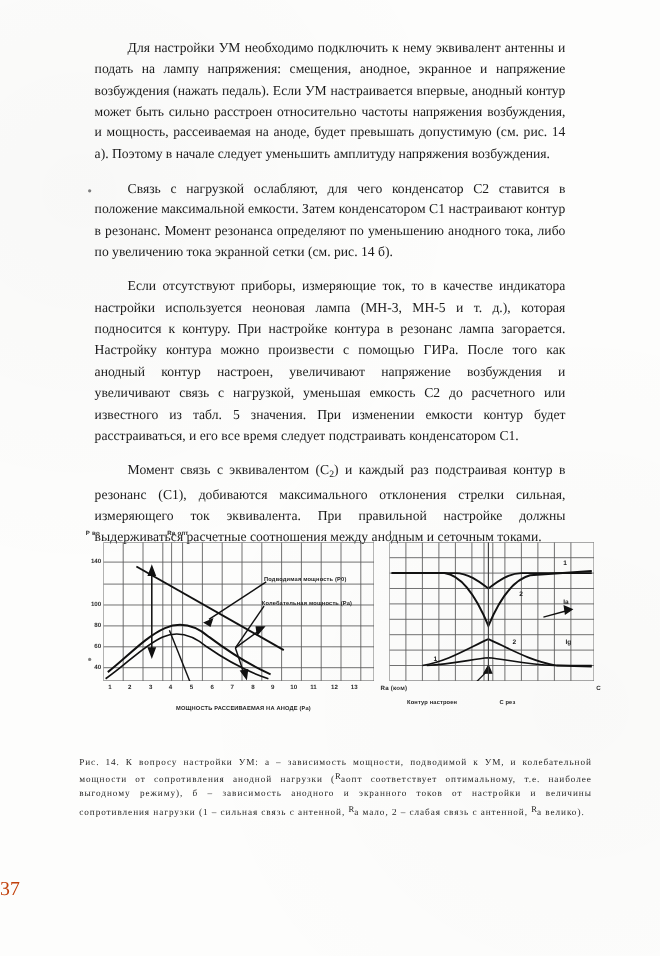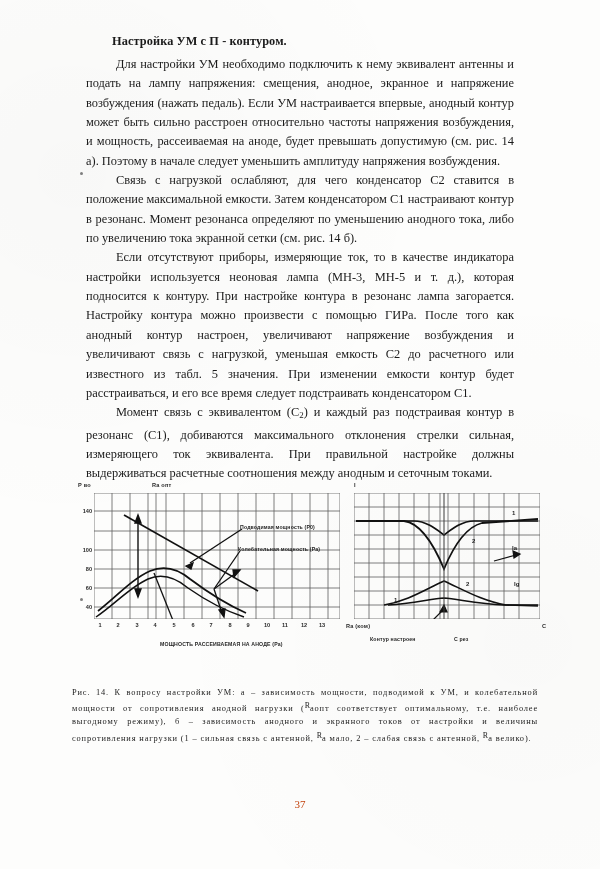--- a/index.html
+++ b/index.html
@@ -46,21 +46,21 @@
   }
 
   p.para {
     margin: 0 0 0 0;
     font-size: 12.4px;
     line-height: 19.35px;
     text-align: justify;
     text-indent: 30px;
     hyphens: none;
   }
-  p.para + p.para { margin-top: 0; }
+  p.para + p.para { margin-top: 12px; }
 
   sub { font-size: 0.72em; vertical-align: -0.25em; }
 
   
   .figure {
     position: absolute;
     left: 74px;
     top: 482px;
     width: 470px;
     height: 182px;
@@ -130,22 +130,22 @@
     color: #222;
     text-align: justify;
   }
   .caption sup { font-size: 0.95em; vertical-align: 0.32em; letter-spacing: 0; }
 
   .folio {
     position: absolute;
     left: 0;
     right: 0;
     top: 798px;
-    text-align: center;
-    font-size: 11px;
+    text-align: left;
+    font-size: 18px;
     color: #c2410c;
   }
 
   .tick-dot {
     position: absolute;
     left: 80px;
     width: 3px; height: 3px;
     background: #555;
     border-radius: 50%;
     opacity: 0.75;
@@ -154,21 +154,20 @@
 </head>
 <body>
 
 <div class="page">
   <div class="scan-noise"></div>
 
   <div class="tick-dot" style="top:172px"></div>
   <div class="tick-dot" style="top:598px"></div>
 
   <div class="content">
-    <div class="heading">Настройка УМ с П - контуром.</div>
 
     <p class="para">Для настройки УМ необходимо подключить к нему эквивалент антенны и подать на лампу напряжения: смещения, анодное, экранное и напряжение возбуждения (нажать педаль). Если УМ настраивается впервые, анодный контур может быть сильно расстроен относительно частоты напряжения возбуждения, и мощность, рассеиваемая на аноде, будет превышать допустимую (см. рис. 14 а). Поэтому в начале следует уменьшить амплитуду напряжения возбуждения.</p>
     <p class="para">Связь с нагрузкой ослабляют, для чего конденсатор С2 ставится в положение максимальной емкости. Затем конденсатором С1 настраивают контур в резонанс. Момент резонанса определяют по уменьшению анодного тока, либо по увеличению тока экранной сетки (см. рис. 14 б).</p>
     <p class="para">Если отсутствуют приборы, измеряющие ток, то в качестве индикатора настройки используется неоновая лампа (МН-3, МН-5 и т. д.), которая подносится к контуру. При настройке контура в резонанс лампа загорается. Настройку контура можно произвести с помощью ГИРа. После того как анодный контур настроен, увеличивают напряжение возбуждения и увеличивают связь с нагрузкой, уменьшая емкость С2 до расчетного или известного из табл. 5 значения. При изменении емкости контур будет расстраиваться, и его все время следует подстраивать конденсатором С1.</p>
     <p class="para"><span>Момент связь с эквивалентом (С</span><sub>2</sub><span>) и каждый раз подстраивая контур в резонанс (С1), добиваются максимального отклонения стрелки сильная, измеряющего ток эквивалента. При правильной настройке должны выдерживаться расчетные соотношения между анодным и сеточным токами.</span></p>
   </div>
 
   <div class="figure">
 
     <div class="fig-panel panel-a">

